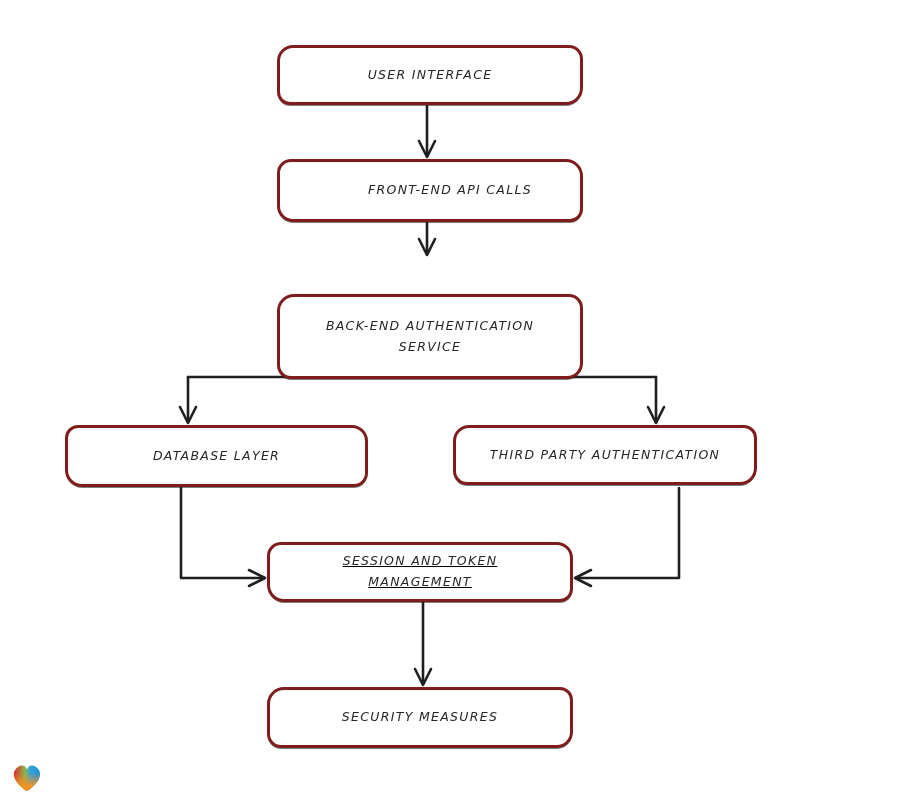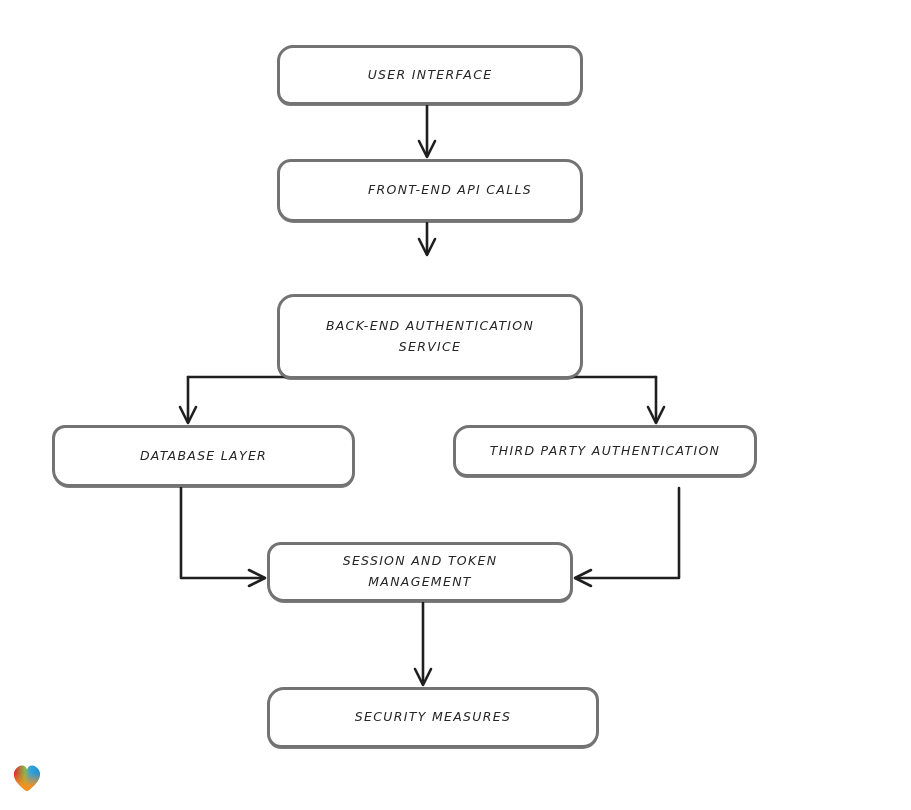--- a/index.html
+++ b/index.html
@@ -22,44 +22,44 @@
   }
   #edges {
     position: absolute;
     left: 0; top: 0;
     pointer-events: none;
   }
   .node {
     position: absolute;
     box-sizing: border-box;
     background: #ffffff;
-    border: 3px solid #737373;
+    border: 3px solid #7f1d1d;
     display: flex;
     align-items: center;
     justify-content: center;
     text-align: center;
     box-shadow: 0 2px 0 -1px rgba(20,20,20,0.55);
   }
   .node .label {
     font-size: 12.5px;
     font-style: italic;
     font-weight: 500;
     letter-spacing: 1.3px;
     line-height: 1.65;
     color: #262626;
     text-transform: uppercase;
   }
   
   #node-user-interface          { left:277px; top:45px;  width:306px; height:60px; border-radius:16px 14px 17px 13px; }
   #node-front-end-api-calls     { left:277px; top:159px; width:306px; height:63px; border-radius:14px 17px 13px 16px;padding-left:40px; }
   #node-back-end-auth-service   { left:277px; top:257px; width:306px; height:85px; border-radius:17px 14px 16px 14px;margin-top:37px; }
-  #node-database-layer          { left:52px;  top:425px; width:303px; height:62px; border-radius:13px 16px 14px 17px; }
-  #node-third-party-auth        { left:453px; top:425px; width:304px; height:52px; border-radius:16px 13px 17px 14px;text-align:right; }
-  #node-session-token-mgmt      { left:267px; top:542px; width:306px; height:60px; border-radius:14px 16px 13px 17px; }
-  #node-security-measures       { left:267px; top:687px; width:332px; height:61px; border-radius:17px 13px 16px 14px;text-align:center; }
+  #node-database-layer          { left:65px;  top:425px; width:303px; height:62px; border-radius:13px 16px 14px 17px; }
+  #node-third-party-auth        { left:453px; top:425px; width:304px; height:60px; border-radius:16px 13px 17px 14px;text-align:right; }
+  #node-session-token-mgmt      { left:267px; top:542px; width:306px; height:60px; border-radius:14px 16px 13px 17px;text-decoration:underline; }
+  #node-security-measures       { left:267px; top:687px; width:306px; height:61px; border-radius:17px 13px 16px 14px;text-align:center; }
 
   #node-back-end-auth-service .label { max-width: 232px; }
   #node-session-token-mgmt    .label { max-width: 200px; }
   .node .label { max-width: 278px; }
 
   #logo {
     position: absolute;
     left: 10px;
     top: 760px;
     width: 34px;

